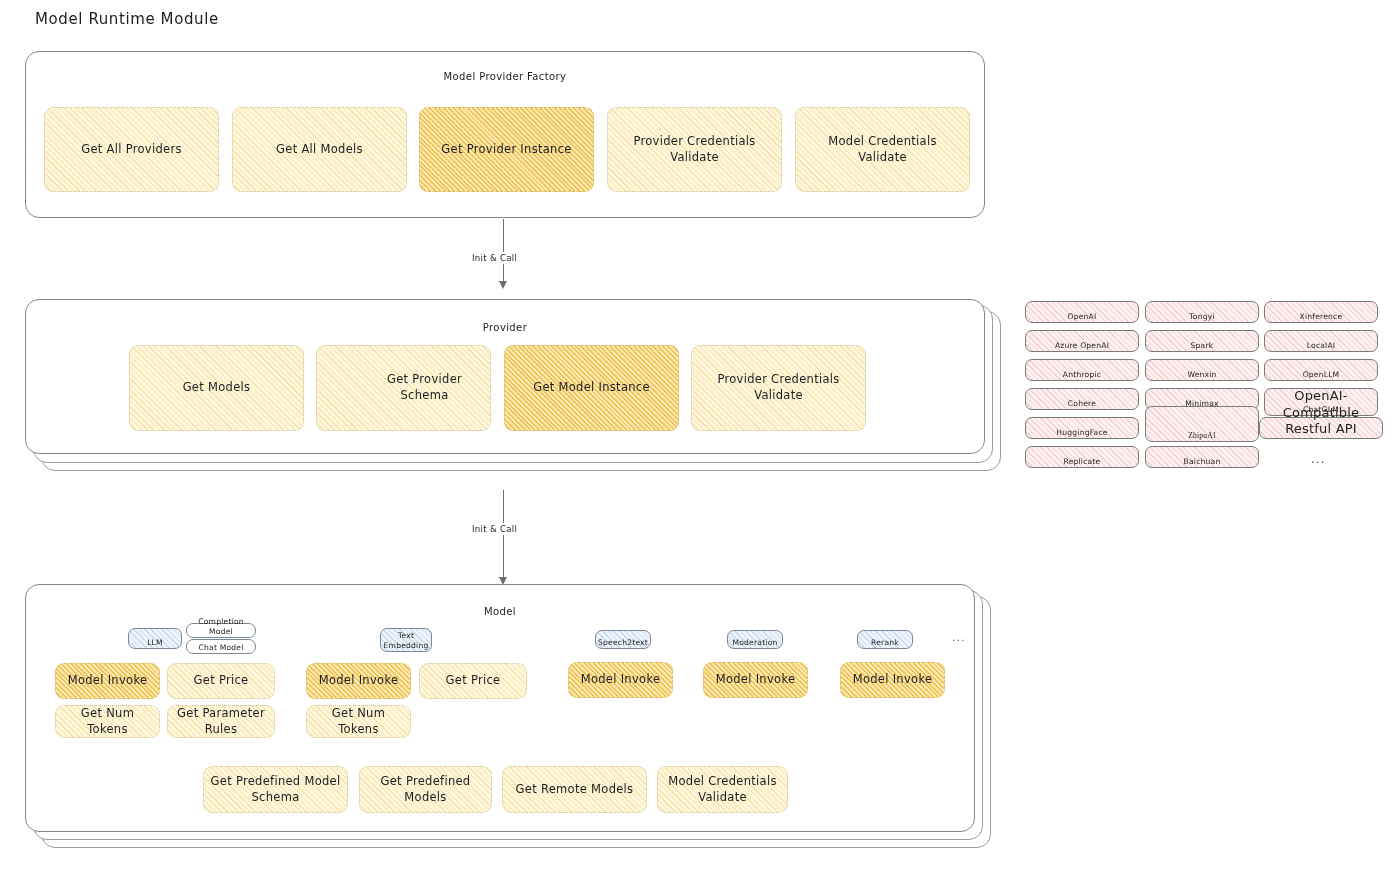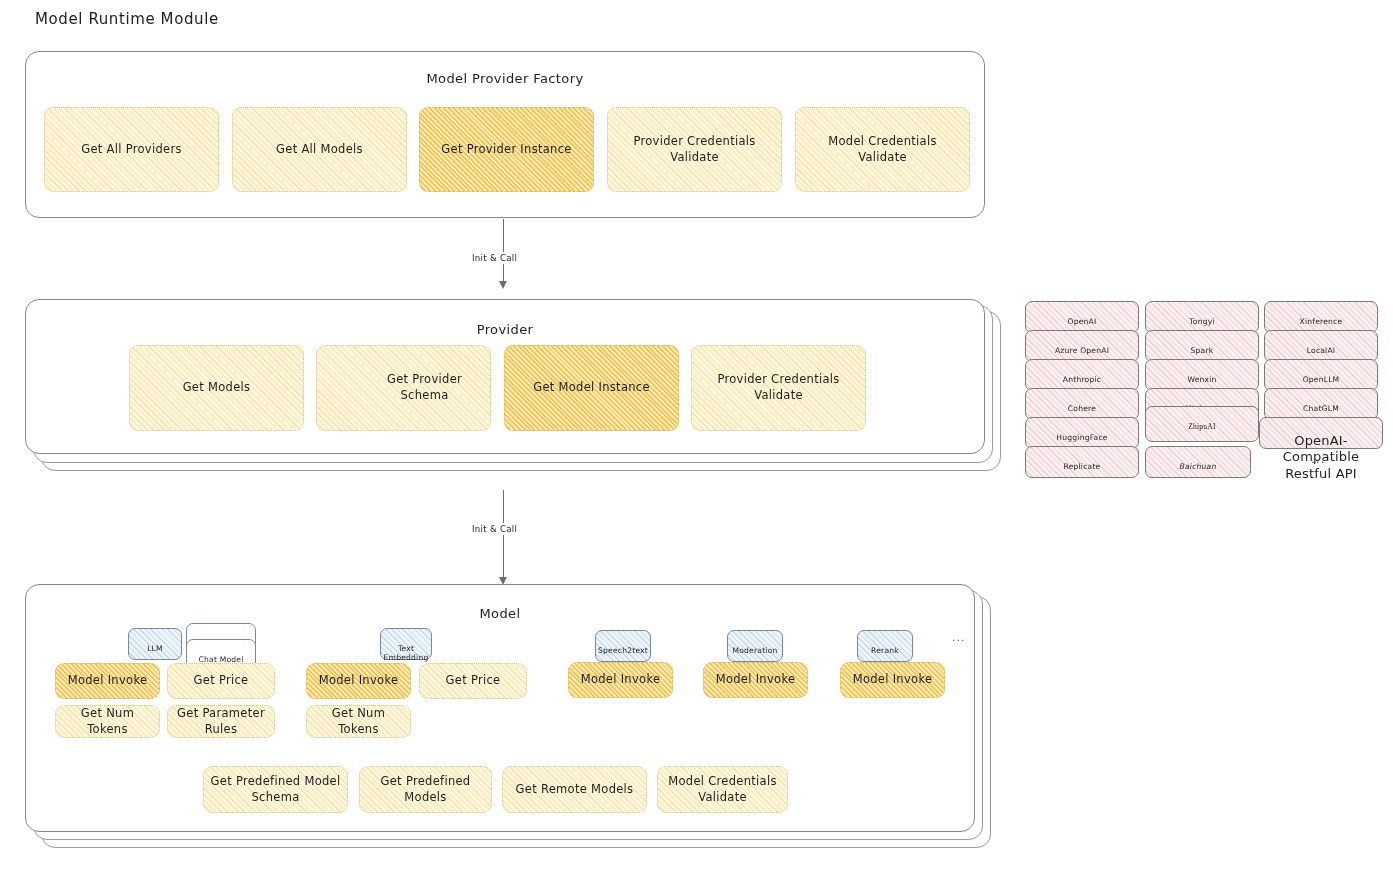--- a/index.html
+++ b/index.html
@@ -32,21 +32,21 @@
     position:absolute;
     background:#ffffff;
     border:1.1px solid #9a9a9a;
     border-radius:14px;
     box-sizing:border-box;
   }
   .panel-title{
     position:absolute;
     left:0;right:0;
     text-align:center;
-    font-size:13px;
+    font-size:10px;
     color:#1e1e1e;
     letter-spacing:.4px;
   }
 
   
   .hbox{
     position:absolute;
     box-sizing:border-box;
     border-radius:9px;
     display:flex;align-items:center;justify-content:center;
@@ -89,27 +89,27 @@
   }
   .fill-white{
     background:#ffffff;
     border:1.1px solid #7c8898;
     border-radius:7px;
   }
 
   .chip{
     position:absolute;
     box-sizing:border-box;
-    display:flex;align-items:flex-start;justify-content:center;
+    display:flex;align-items:flex-end;justify-content:center;
     text-align:center;
     font-size:7.6px;
     letter-spacing:.2px;
     line-height:1.25;
     color:#1e1e1e;
-    padding:15px 3px;
+    padding:1px 3px;
   }
 
   
   .conn{position:absolute;}
   .conn .vline{
     position:absolute;left:0;top:0;
     width:1.3px;background:#6d6d6d;
   }
   .conn .arrow{
     position:absolute;left:-4.5px;
@@ -213,21 +213,21 @@
   </div>
   <div class="chip fill-pink" style="left:1145px;top:359px;width:114px;height:22px;">
     <span>Wenxin</span>
   </div>
   <div class="chip fill-pink" style="left:1145px;top:388px;width:114px;height:22px;">
     <span>Minimax</span>
   </div>
   <div class="chip fill-pink" style="left:1145px;top:406px;width:114px;height:36px;font-family:Liberation Serif, serif;">
     <span>ZhipuAI</span>
   </div>
-  <div class="chip fill-pink" style="left:1145px;top:446px;width:106px;height:22px;font-style:italic;">
+  <div class="chip fill-pink" style="left:1145px;top:446px;width:114px;height:22px;">
     <span>Baichuan</span>
   </div>
 
   <div class="chip fill-pink" style="left:1264px;top:301px;width:114px;height:22px;">
     <span>Xinference</span>
   </div>
   <div class="chip fill-pink" style="left:1264px;top:330px;width:114px;height:22px;">
     <span>LocalAI</span>
   </div>
   <div class="chip fill-pink" style="left:1264px;top:359px;width:114px;height:22px;">

